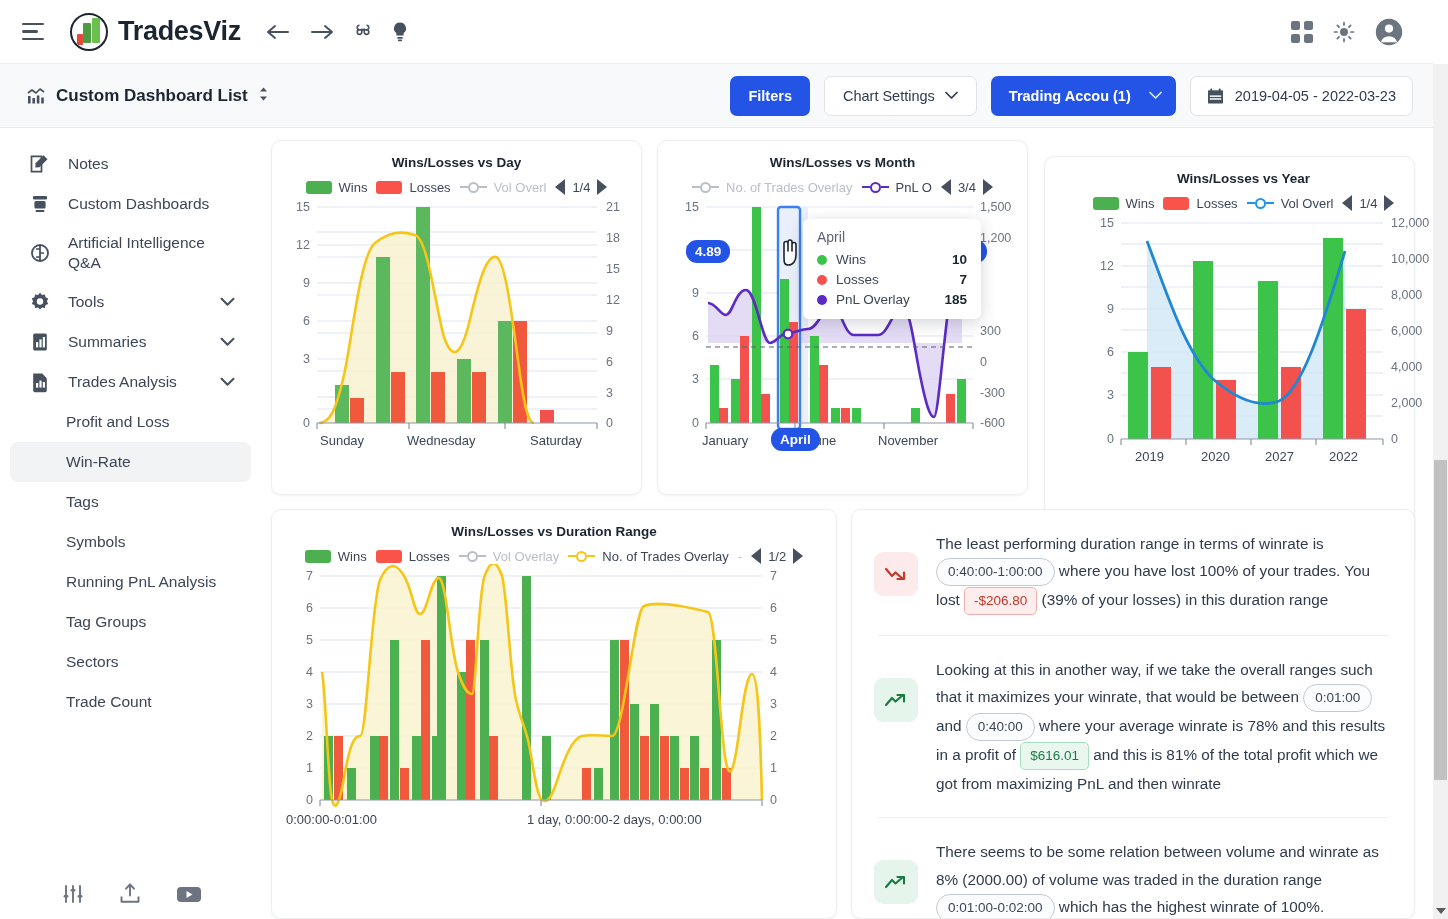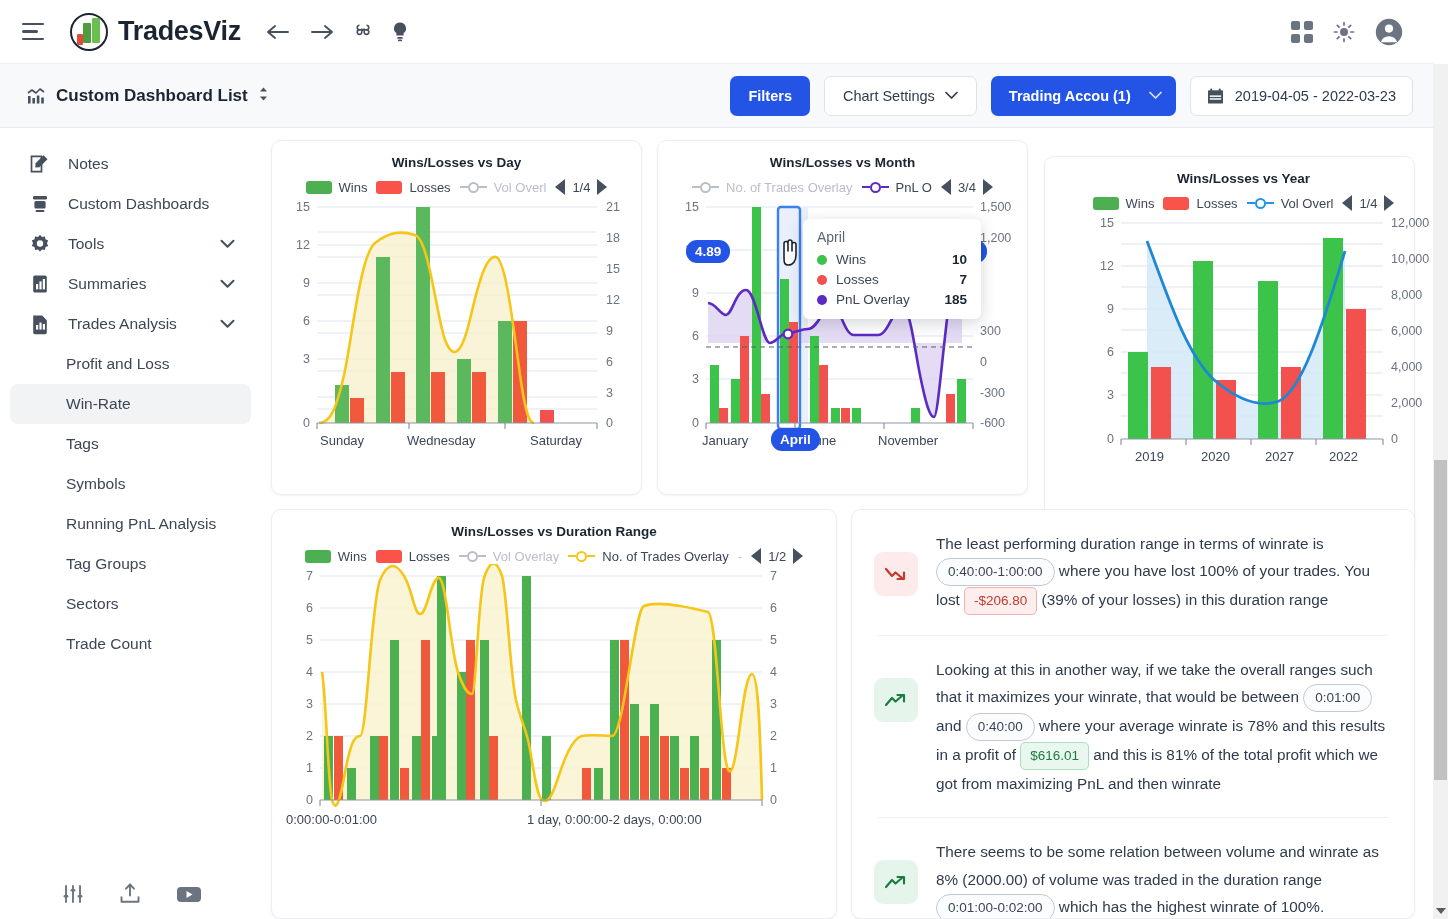--- a/index.html
+++ b/index.html
@@ -312,20 +312,30 @@
       <span class="si-ic">
         <svg width="22" height="22" viewBox="0 0 22 22">
             <rect x="4" y="3" width="14" height="3.4" rx="1.2" fill="#46505e"></rect>
             <rect x="5.4" y="8" width="11.2" height="7.6" rx="1.6" fill="#46505e"></rect>
             <rect x="6.5" y="17" width="9" height="2" rx="1" fill="#46505e"></rect>
           </svg>
       </span>
       <span class="si-label">Custom Dashboards</span>
     </div>
 
+    <div class="side-item">
+      <span class="si-ic">
+        <svg width="22" height="22" viewBox="0 0 22 22">
+            <ellipse cx="11" cy="11" rx="8" ry="8" fill="none" stroke="#46505e" stroke-width="1.8"></ellipse>
+            <path d="M11 3v16" stroke="#46505e" stroke-width="1.8"></path>
+            <path d="M11 7H7M11 15H7M11 11h4" stroke="#46505e" stroke-width="1.6"></path>
+          </svg>
+      </span>
+      <span class="si-label">Artificial Intelligence Q&amp;A</span>
+    </div>
 
     <div class="side-item">
       <span class="si-ic">
         <svg width="22" height="22" viewBox="0 0 22 22">
             <path d="M11 1.8l2 2.2 2.9-.6.6 2.9 2.7 1.2-1.3 2.7 1.3 2.7-2.7 1.2-.6 2.9-2.9-.6-2 2.2-2-2.2-2.9.6-.6-2.9-2.7-1.2L4.1 10.2 2.8 7.5l2.7-1.2.6-2.9 2.9.6z" fill="#46505e"></path>
             <circle cx="11" cy="10.5" r="3.2" fill="#fff"></circle>
           </svg>
       </span>
       <span class="si-label">Tools</span>
       <span class="chev">

